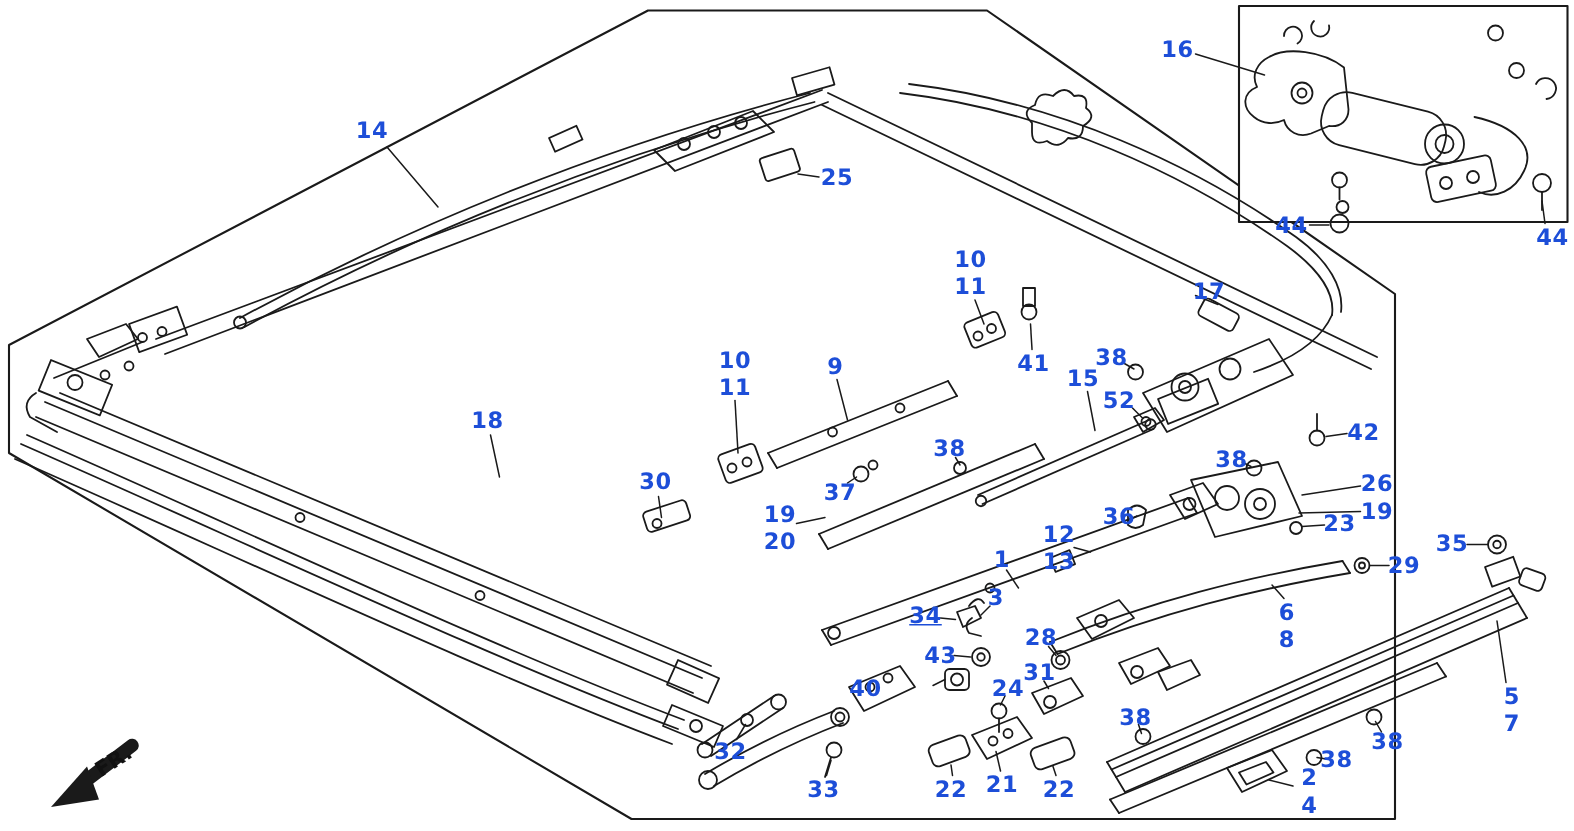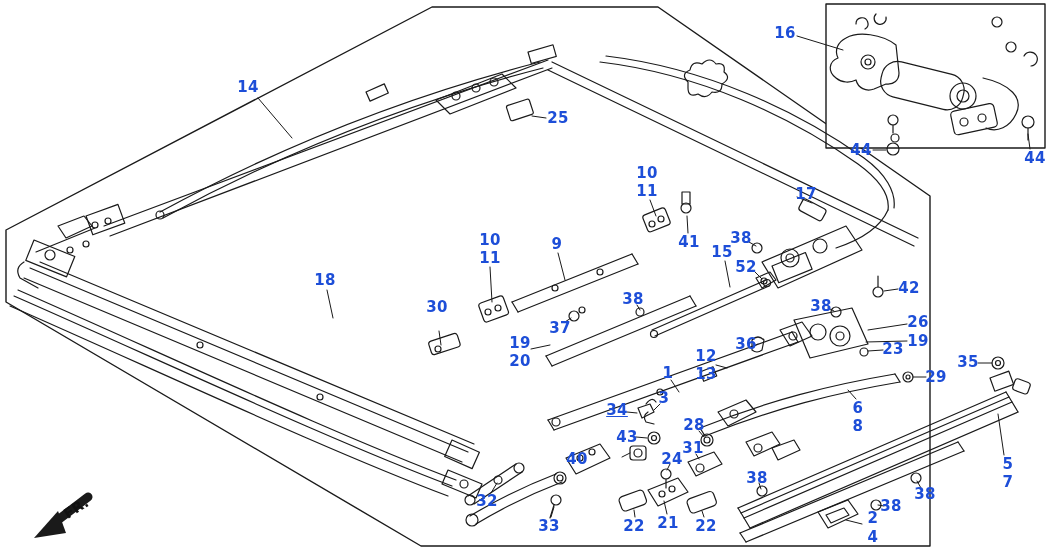--- a/index.html
+++ b/index.html
@@ -340,21 +340,21 @@
       <div class="part-label" style="left: 689px; top: 242px;">41</div>
       <div class="part-label" style="left: 490px; top: 240px;">10</div>
       <div class="part-label" style="left: 490px; top: 258px;">11</div>
       <div class="part-label" style="left: 557px; top: 244px;">9</div>
       <div class="part-label" style="left: 722px; top: 252px;">15</div>
       <div class="part-label" style="left: 746px; top: 267px;">52</div>
       <div class="part-label" style="left: 325px; top: 280px;">18</div>
       <div class="part-label" style="left: 909px; top: 288px;">42</div>
       <div class="part-label" style="left: 633px; top: 299px;">38</div>
       <div class="part-label" style="left: 821px; top: 306px;">38</div>
-      <div class="part-label" style="left: 437px; top: 307px;">30</div>
+      <div class="part-label" style="left: 437px; top: 321px;">30</div>
       <div class="part-label" style="left: 560px; top: 328px;">37</div>
       <div class="part-label" style="left: 918px; top: 322px;">26</div>
       <div class="part-label" style="left: 918px; top: 341px;">19</div>
       <div class="part-label" style="left: 520px; top: 343px;">19</div>
       <div class="part-label" style="left: 520px; top: 361px;">20</div>
       <div class="part-label" style="left: 746px; top: 344px;">36</div>
       <div class="part-label" style="left: 893px; top: 349px;">23</div>
       <div class="part-label" style="left: 968px; top: 362px;">35</div>
       <div class="part-label" style="left: 706px; top: 356px;">12</div>
       <div class="part-label" style="left: 668px; top: 373px;">1</div>

